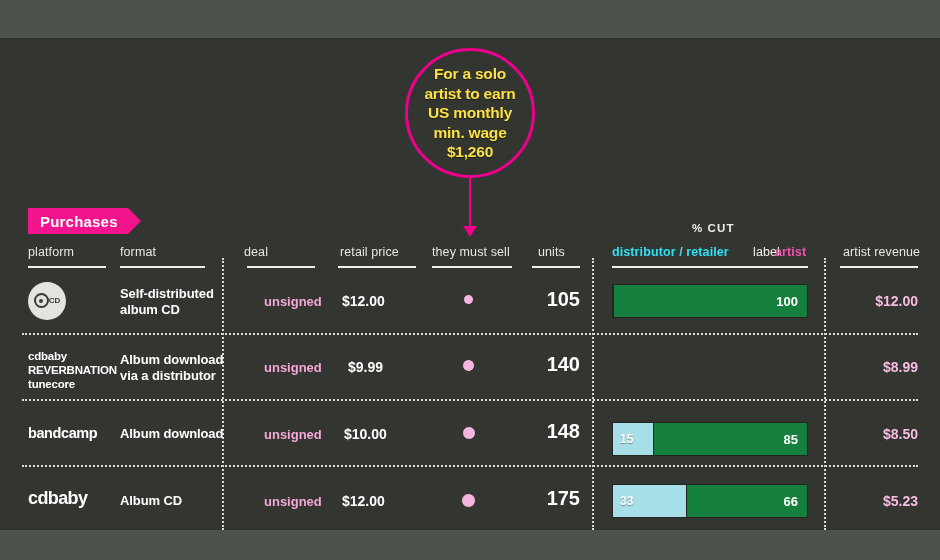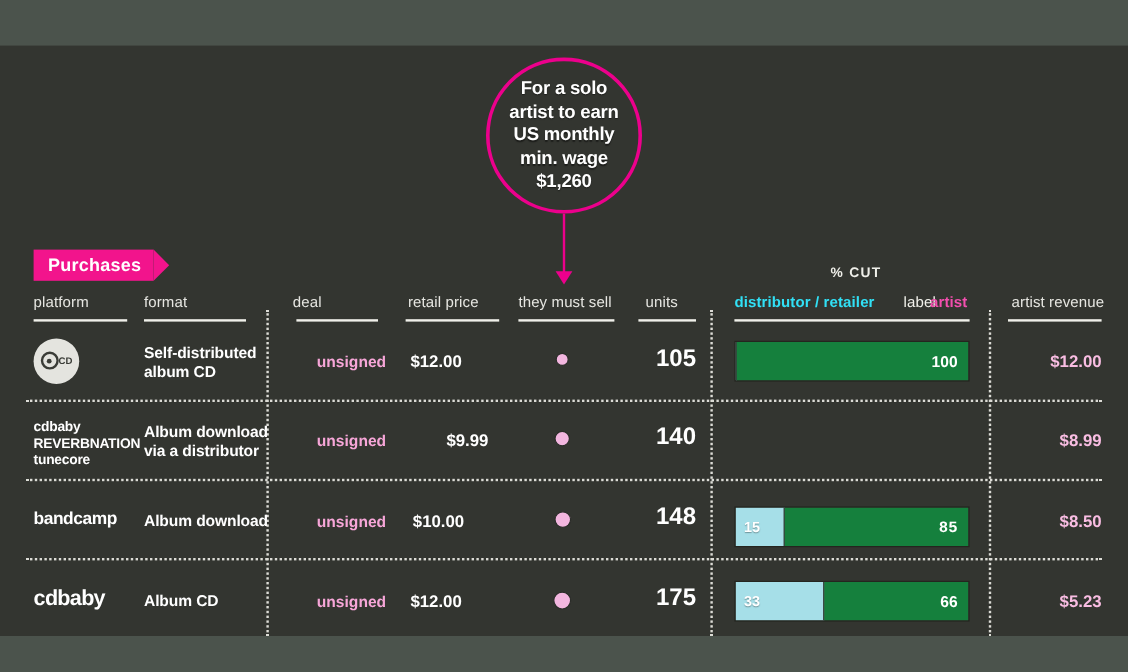--- a/index.html
+++ b/index.html
@@ -27,21 +27,21 @@
     position: absolute;
     left: 405px; top: 48px;
     width: 130px; height: 130px;
     border: 3px solid #ec008c;
     border-radius: 50%;
     display: flex; align-items: center; justify-content: center;
     background: transparent;
     z-index: 6;
   }
   .callout-text {
-    color: #ffffff;
+    color: #fde047;
     font-size: 15.5px;
     line-height: 19.5px;
     font-weight: bold;
     text-align: center;
     letter-spacing: -0.2px;
     white-space: pre-line;
     text-shadow: 0 1px 1px rgba(0,0,0,.45);
   }
   .callout-stem {
     position: absolute;
@@ -271,36 +271,36 @@
         </div>
     </div>
     <div class="cell revenue" style="left:840px; top:293px; width:78px;">$12.00</div>
 
     <div class="cell platform-logo logo-sm" style="left:28px; top:348px;">cdbaby</div>
     <div class="cell platform-logo logo-sm" style="left:28px; top:362px;">REVERBNATION</div>
     <div class="cell platform-logo logo-sm" style="left:28px; top:376px;">tunecore</div>
     <div class="cell format" style="left:120px; top:352px;">Album download
 via a distributor</div>
     <div class="cell deal" style="left:264px; top:360px;">unsigned</div>
-    <div class="cell price" style="left:348px; top:359px;margin-left:24px;">$9.99</div>
+    <div class="cell price" style="left:348px; top:359px;">$9.99</div>
     <div class="dot" style="left:462px; top:359px; width:13px; height:13px;"></div>
     <div class="cell units" style="left:520px; top:353px; width:60px;">140</div>
     <div class="cell revenue" style="left:840px; top:359px; width:78px;">$8.99</div>
 
     <div class="cell platform-logo logo-md" style="left:28px; top:425px;">bandcamp</div>
     <div class="cell format" style="left:120px; top:426px;">Album download</div>
     <div class="cell deal" style="left:264px; top:427px;">unsigned</div>
     <div class="cell price" style="left:344px; top:426px;">$10.00</div>
     <div class="dot" style="left:462px; top:426px; width:14px; height:14px;"></div>
     <div class="cell units" style="left:520px; top:420px; width:60px;">148</div>
     <div class="bar" style="top:422px;">
       <div class="seg seg-dist" style="width:21%;">
           <span class="v">15</span>
         </div>
-      <div class="seg seg-artist" style="width:79%;font-family:Liberation Mono, monospace;">
+      <div class="seg seg-artist" style="width:79%;">
           <span class="v">85</span>
         </div>
     </div>
     <div class="cell revenue" style="left:840px; top:426px; width:78px;">$8.50</div>
 
     <div class="cell platform-logo logo-lg" style="left:28px; top:490px;">cdbaby</div>
     <div class="cell format" style="left:120px; top:493px;">Album CD</div>
     <div class="cell deal" style="left:264px; top:494px;">unsigned</div>
     <div class="cell price" style="left:342px; top:493px;">$12.00</div>
     <div class="dot" style="left:461px; top:493px; width:15px; height:15px;"></div>

